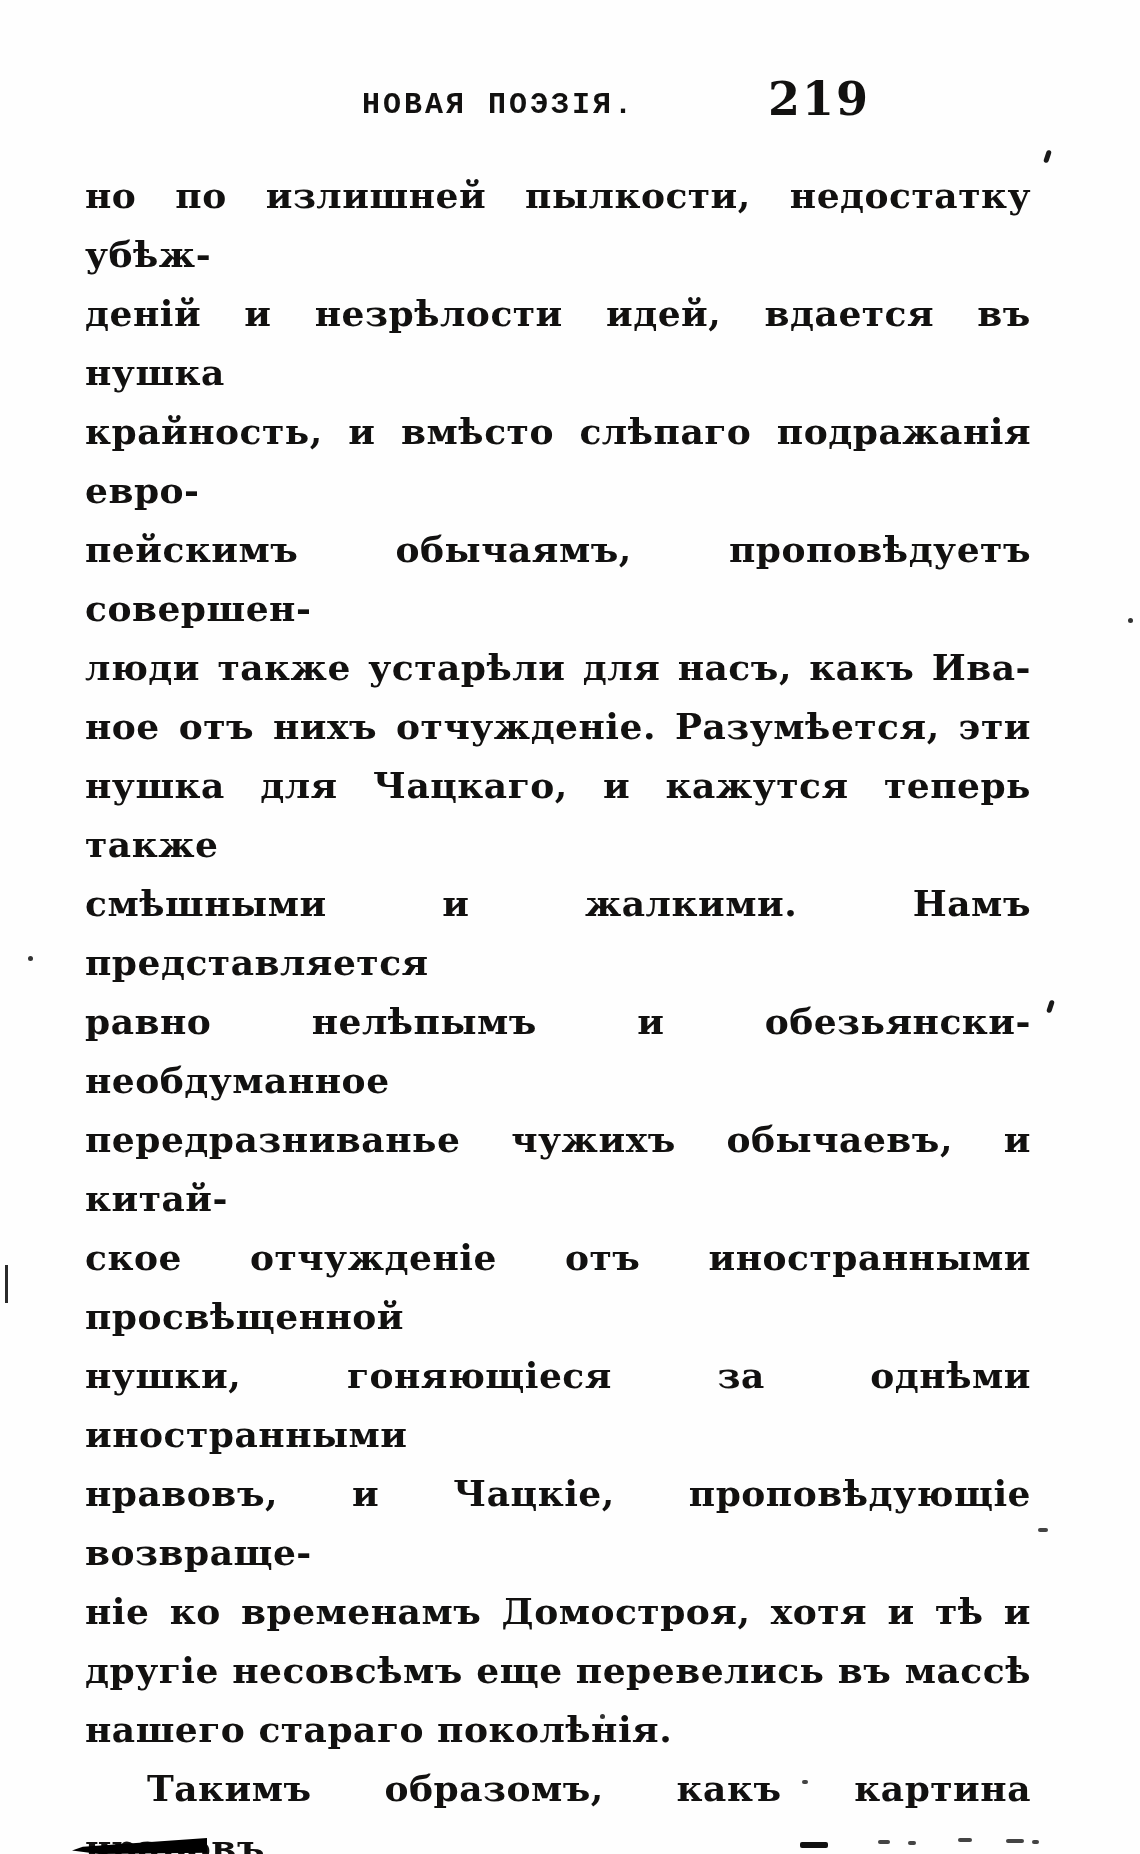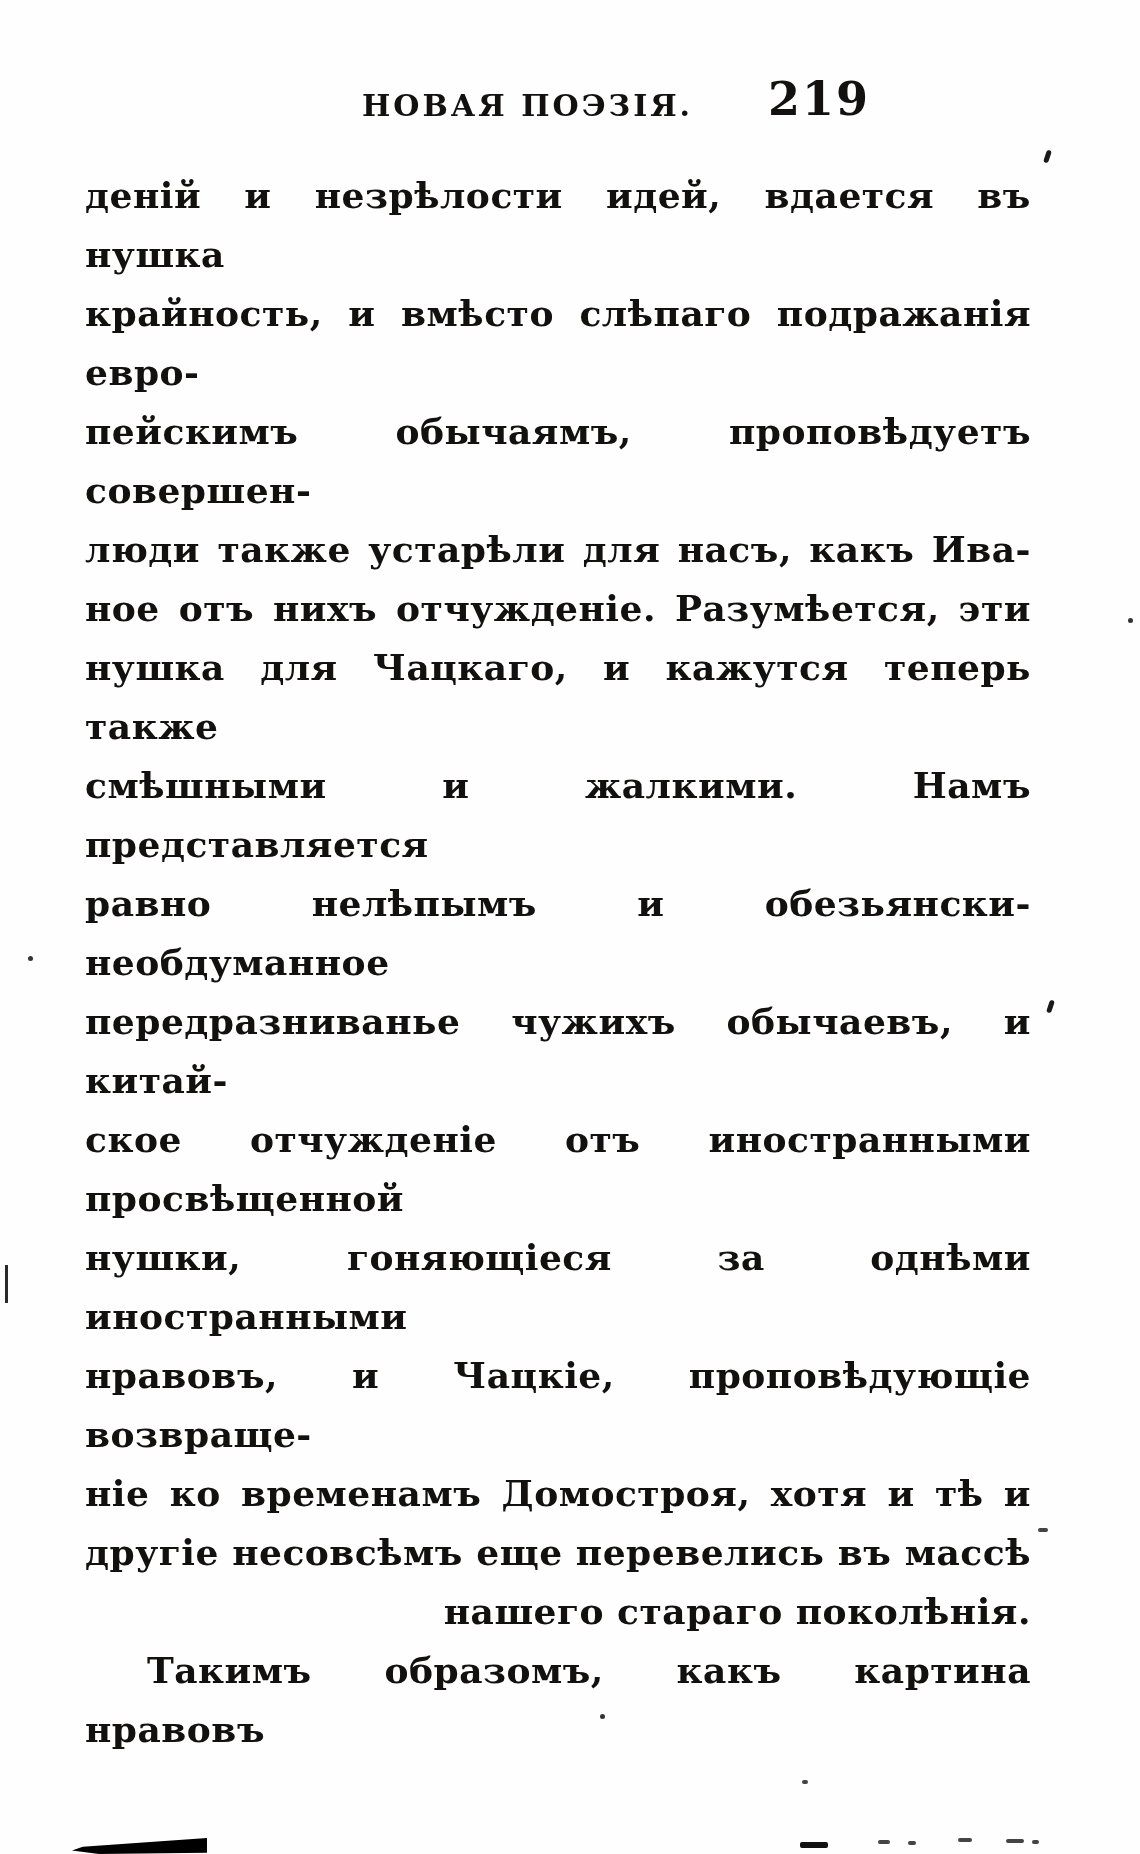--- a/index.html
+++ b/index.html
@@ -11,32 +11,33 @@
     overflow:hidden;
     font-family:"DejaVu Serif", serif;
     color:var(--ink,#121110);
   }
   
   .running-header{position:absolute;left:0;top:0;width:100%;height:150px;}
   .header-title{
     position:absolute;left:362px;top:88px;
     font-size:30px;font-weight:bold;letter-spacing:3px;
     white-space:nowrap;
+    font-family:Liberation Mono, monospace;
   }
   .page-number{
     position:absolute;left:768px;top:72px;
     font-size:46px;font-weight:bold;letter-spacing:2px;
   }
   
   .body-text{
     position:absolute;left:85px;top:166px;width:946px;
     font-size:36px;font-weight:bold;line-height:59px;
   }
   .line{
-    text-align:right;
+    text-align:left;
     white-space:normal;
     letter-spacing:0.5px;
   }
   .line.just{
     text-align:justify;
     text-align-last:justify;
     -moz-text-align-last:justify;
   }
   .line.indent{text-indent:62px;}
   
@@ -54,20 +55,21 @@
 <body>
 
 <div class="page" style="--ink: #121110; --paper: #fefefe;">
 
   <div class="running-header">
     <span class="header-title">НОВАЯ ПОЭЗІЯ.</span>
     <span class="page-number">219</span>
   </div>
 
   <div class="body-text" id="body-text">
+      <div class="line just">но по излишней пылкости, недостатку убѣж-</div>
       <div class="line just">деній и незрѣлости идей, вдается въ нушка</div>
       <div class="line just">крайность, и вмѣсто слѣпаго подражанія евро-</div>
       <div class="line just">пейскимъ обычаямъ, проповѣдуетъ совершен-</div>
       <div class="line just">люди также устарѣли для насъ, какъ Ива-</div>
       <div class="line just">ное отъ нихъ отчужденіе. Разумѣется, эти</div>
       <div class="line just">нушка для Чацкаго, и кажутся теперь также</div>
       <div class="line just">смѣшными и жалкими. Намъ представляется</div>
       <div class="line just">равно нелѣпымъ и обезьянски-необдуманное</div>
       <div class="line just">передразниванье чужихъ обычаевъ, и китай-</div>
       <div class="line just">ское отчужденіе отъ иностранными просвѣщенной</div>

